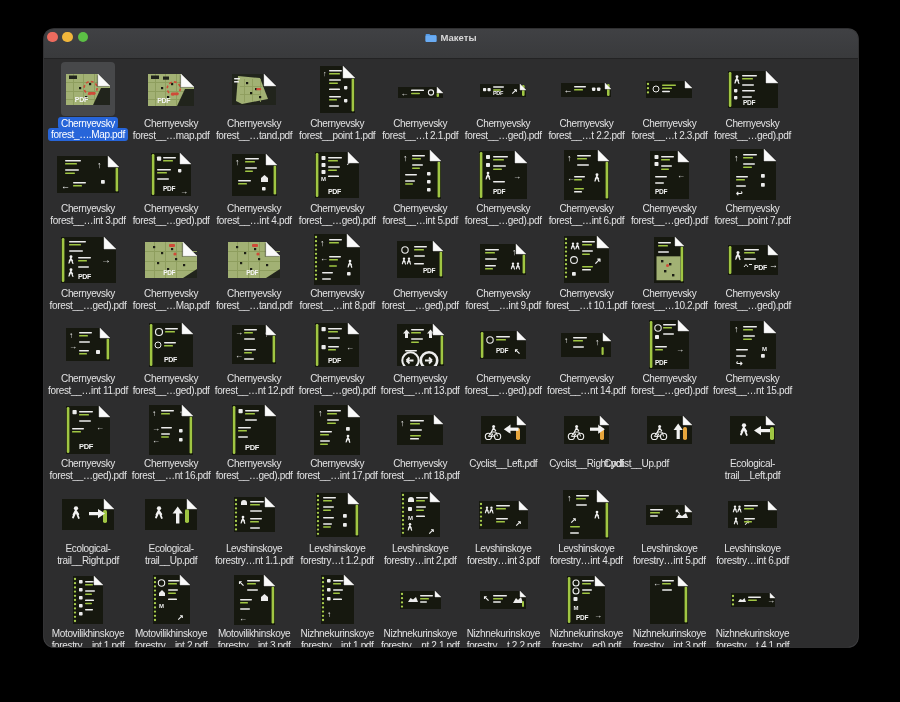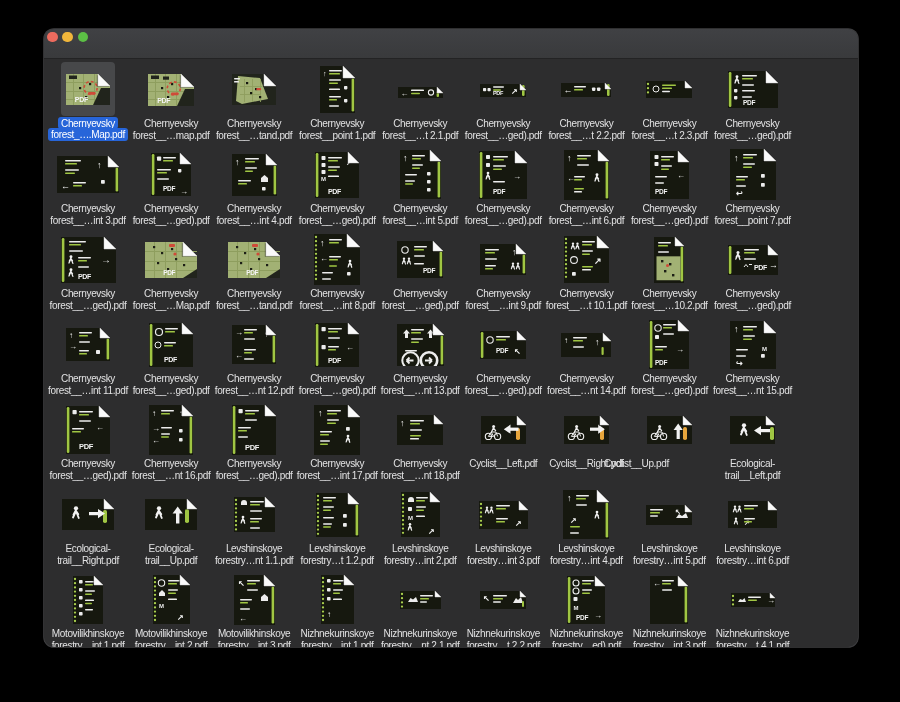--- a/index.html
+++ b/index.html
@@ -1198,12 +1198,16 @@
     <div class="lab" style="left:250.7px;top:599.1px;">Nizhnekurinskoye<br>forestry…int 1.pdf</div>
     <div class="lab" style="left:333.7px;top:599.1px;">Nizhnekurinskoye<br>forestry…nt 2.1.pdf</div>
     <div class="lab" style="left:416.8px;top:599.1px;">Nizhnekurinskoye<br>forestry…t 2.2.pdf</div>
     <div class="lab" style="left:499.9px;top:599.1px;">Nizhnekurinskoye<br>forestry…ed).pdf</div>
     <div class="lab" style="left:582.9px;top:599.1px;">Nizhnekurinskoye<br>forestry…int 3.pdf</div>
     <div class="lab" style="left:666.0px;top:599.1px;">Nizhnekurinskoye<br>forestry…t 4.1.pdf</div>
     <div id="tbar"></div>
     <div class="tl" style="left:3.9px;background:#ed6b5e;"></div>
     <div class="tl" style="left:18.8px;background:#f0b63b;"></div>
     <div class="tl" style="left:34.2px;background:#5cbf45;"></div>
+    <div id="title"><svg width="12" height="10" viewBox="0 0 13 11" style="vertical-align:-2px;margin-right:4px;">
+        <path d="M0.5,2.2 q0,-1.2 1.2,-1.2 h3 l1.2,1.2 h5.6 q1,0 1,1 v5.6 q0,1 -1,1 h-9.8 q-1.2,0 -1.2,-1.2 z" fill="#559ce9"></path>
+        <rect x="0.5" y="3.1" width="12" height="6.7" rx="1" fill="#6aabf2"></rect>
+      </svg><span style="vertical-align:0px;">Макеты</span></div>
   </div>
 </body></html>

